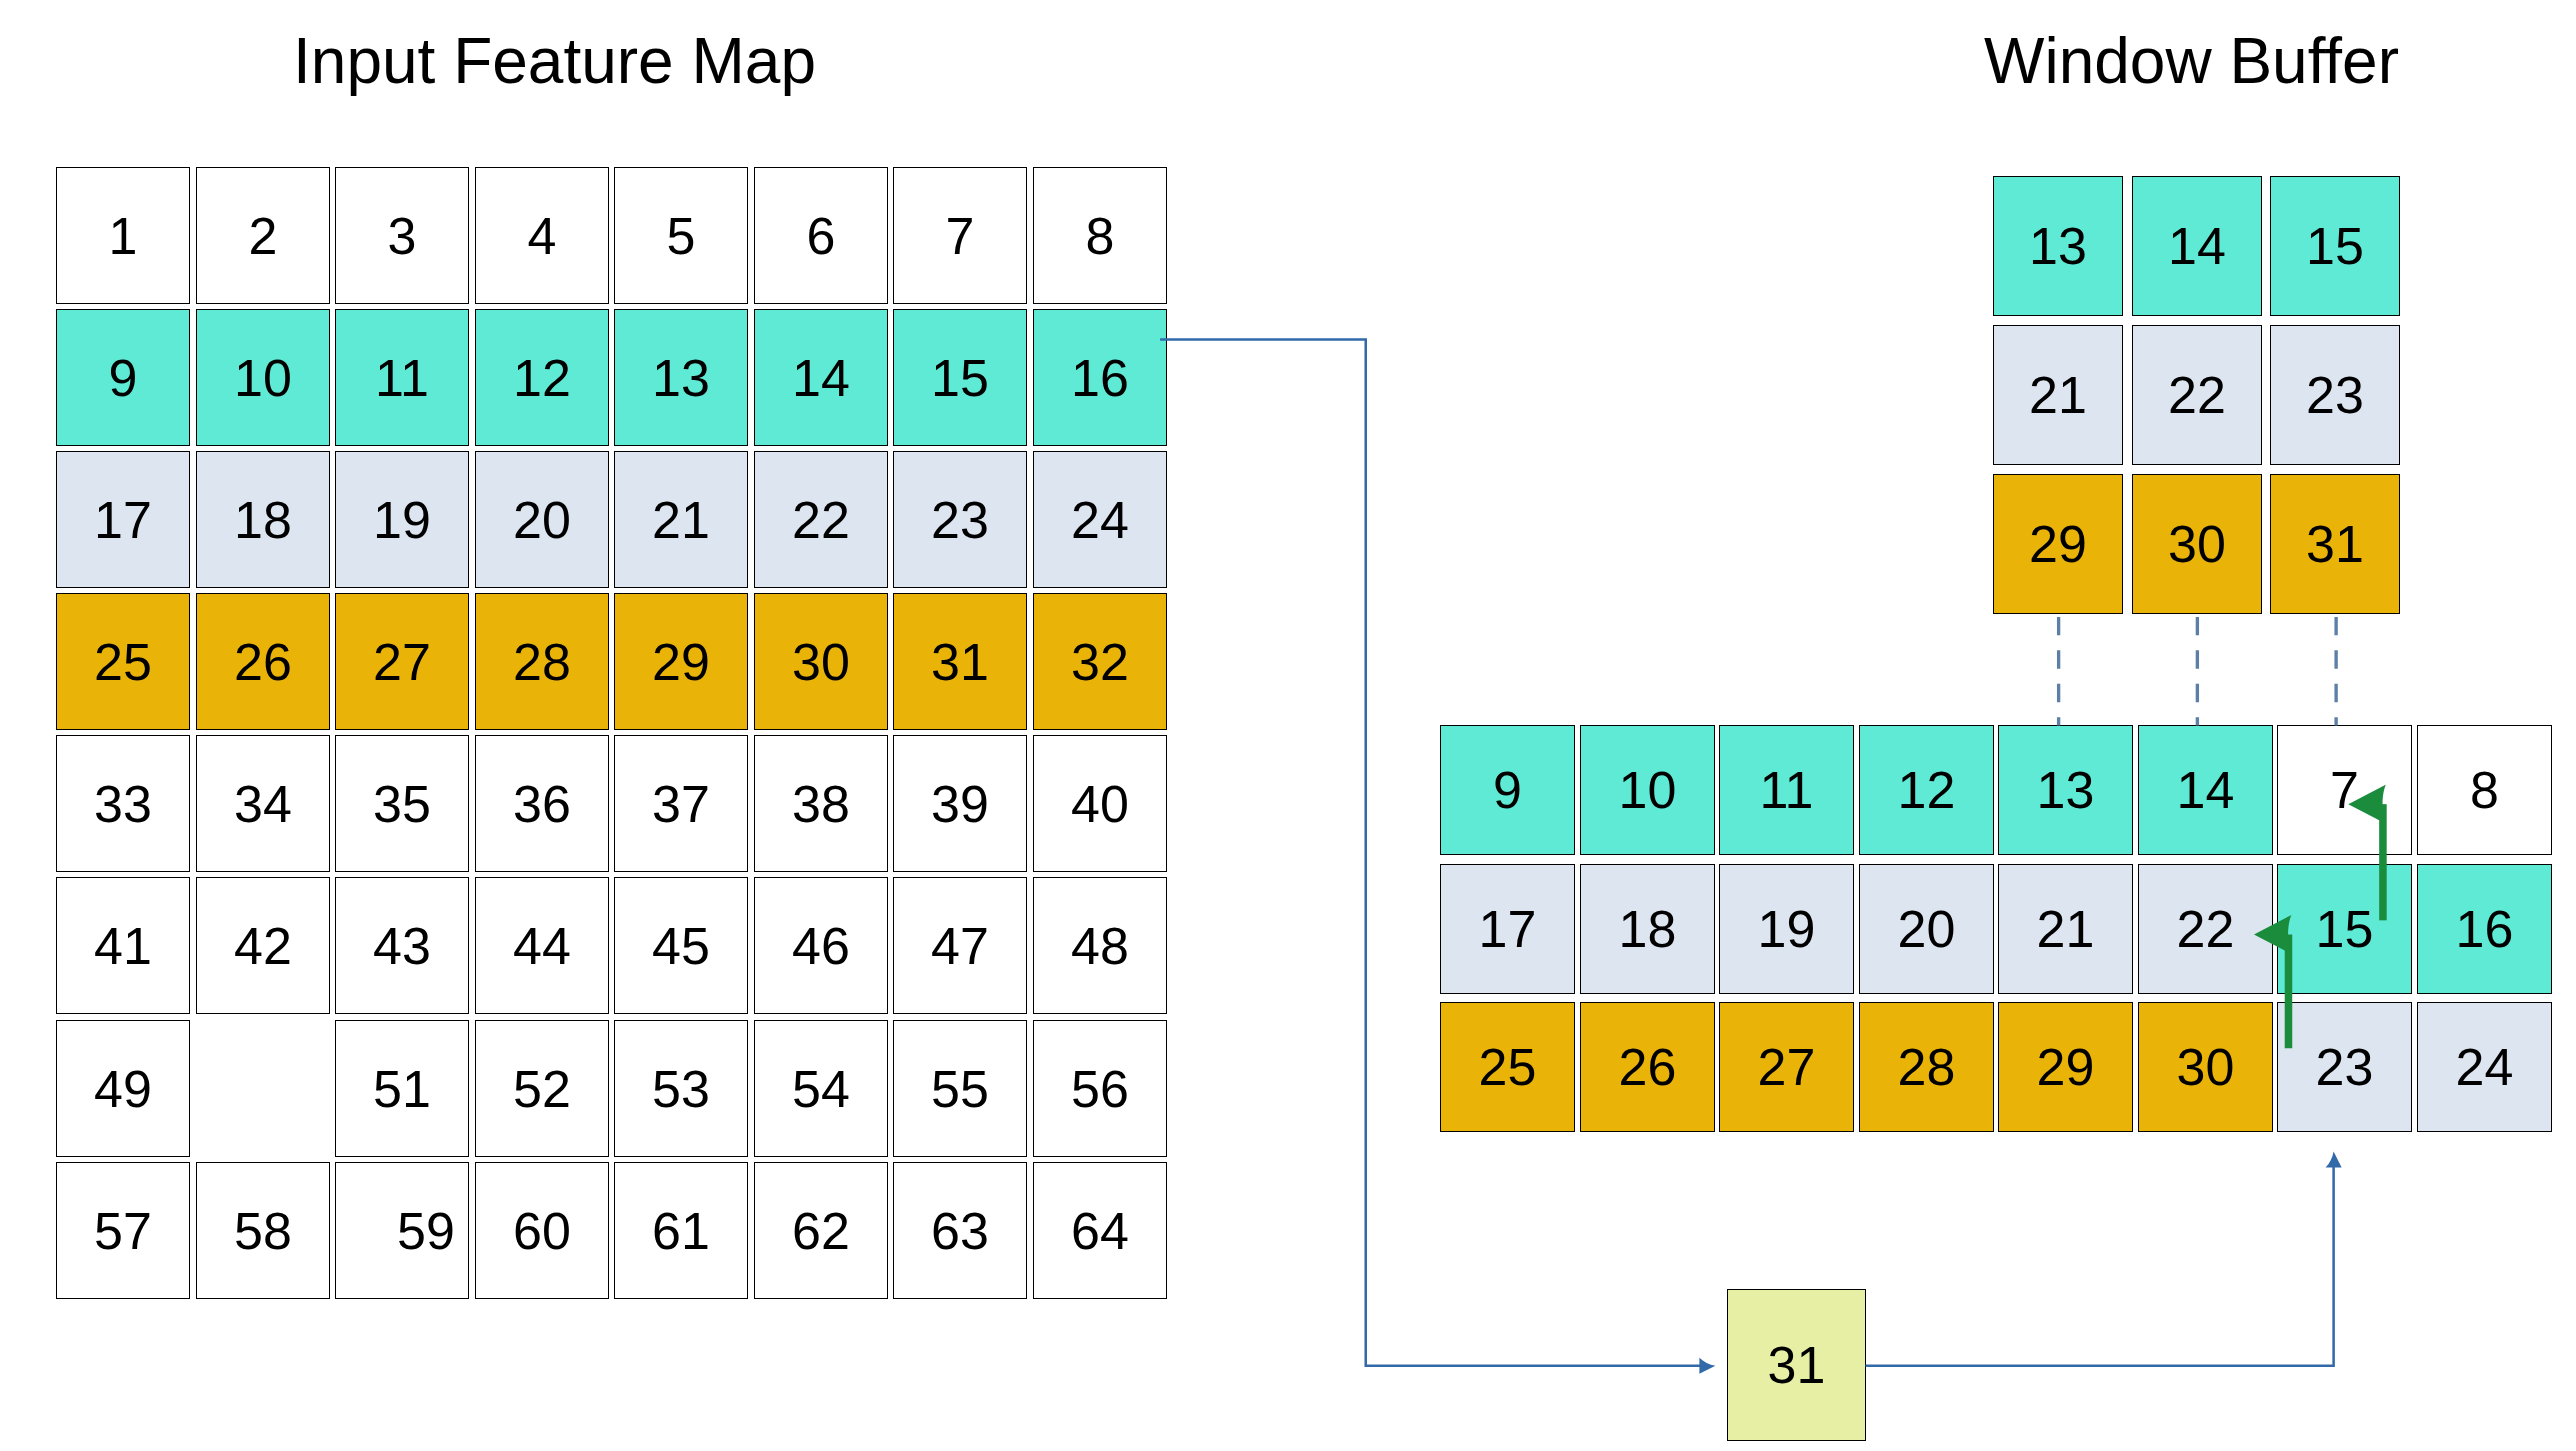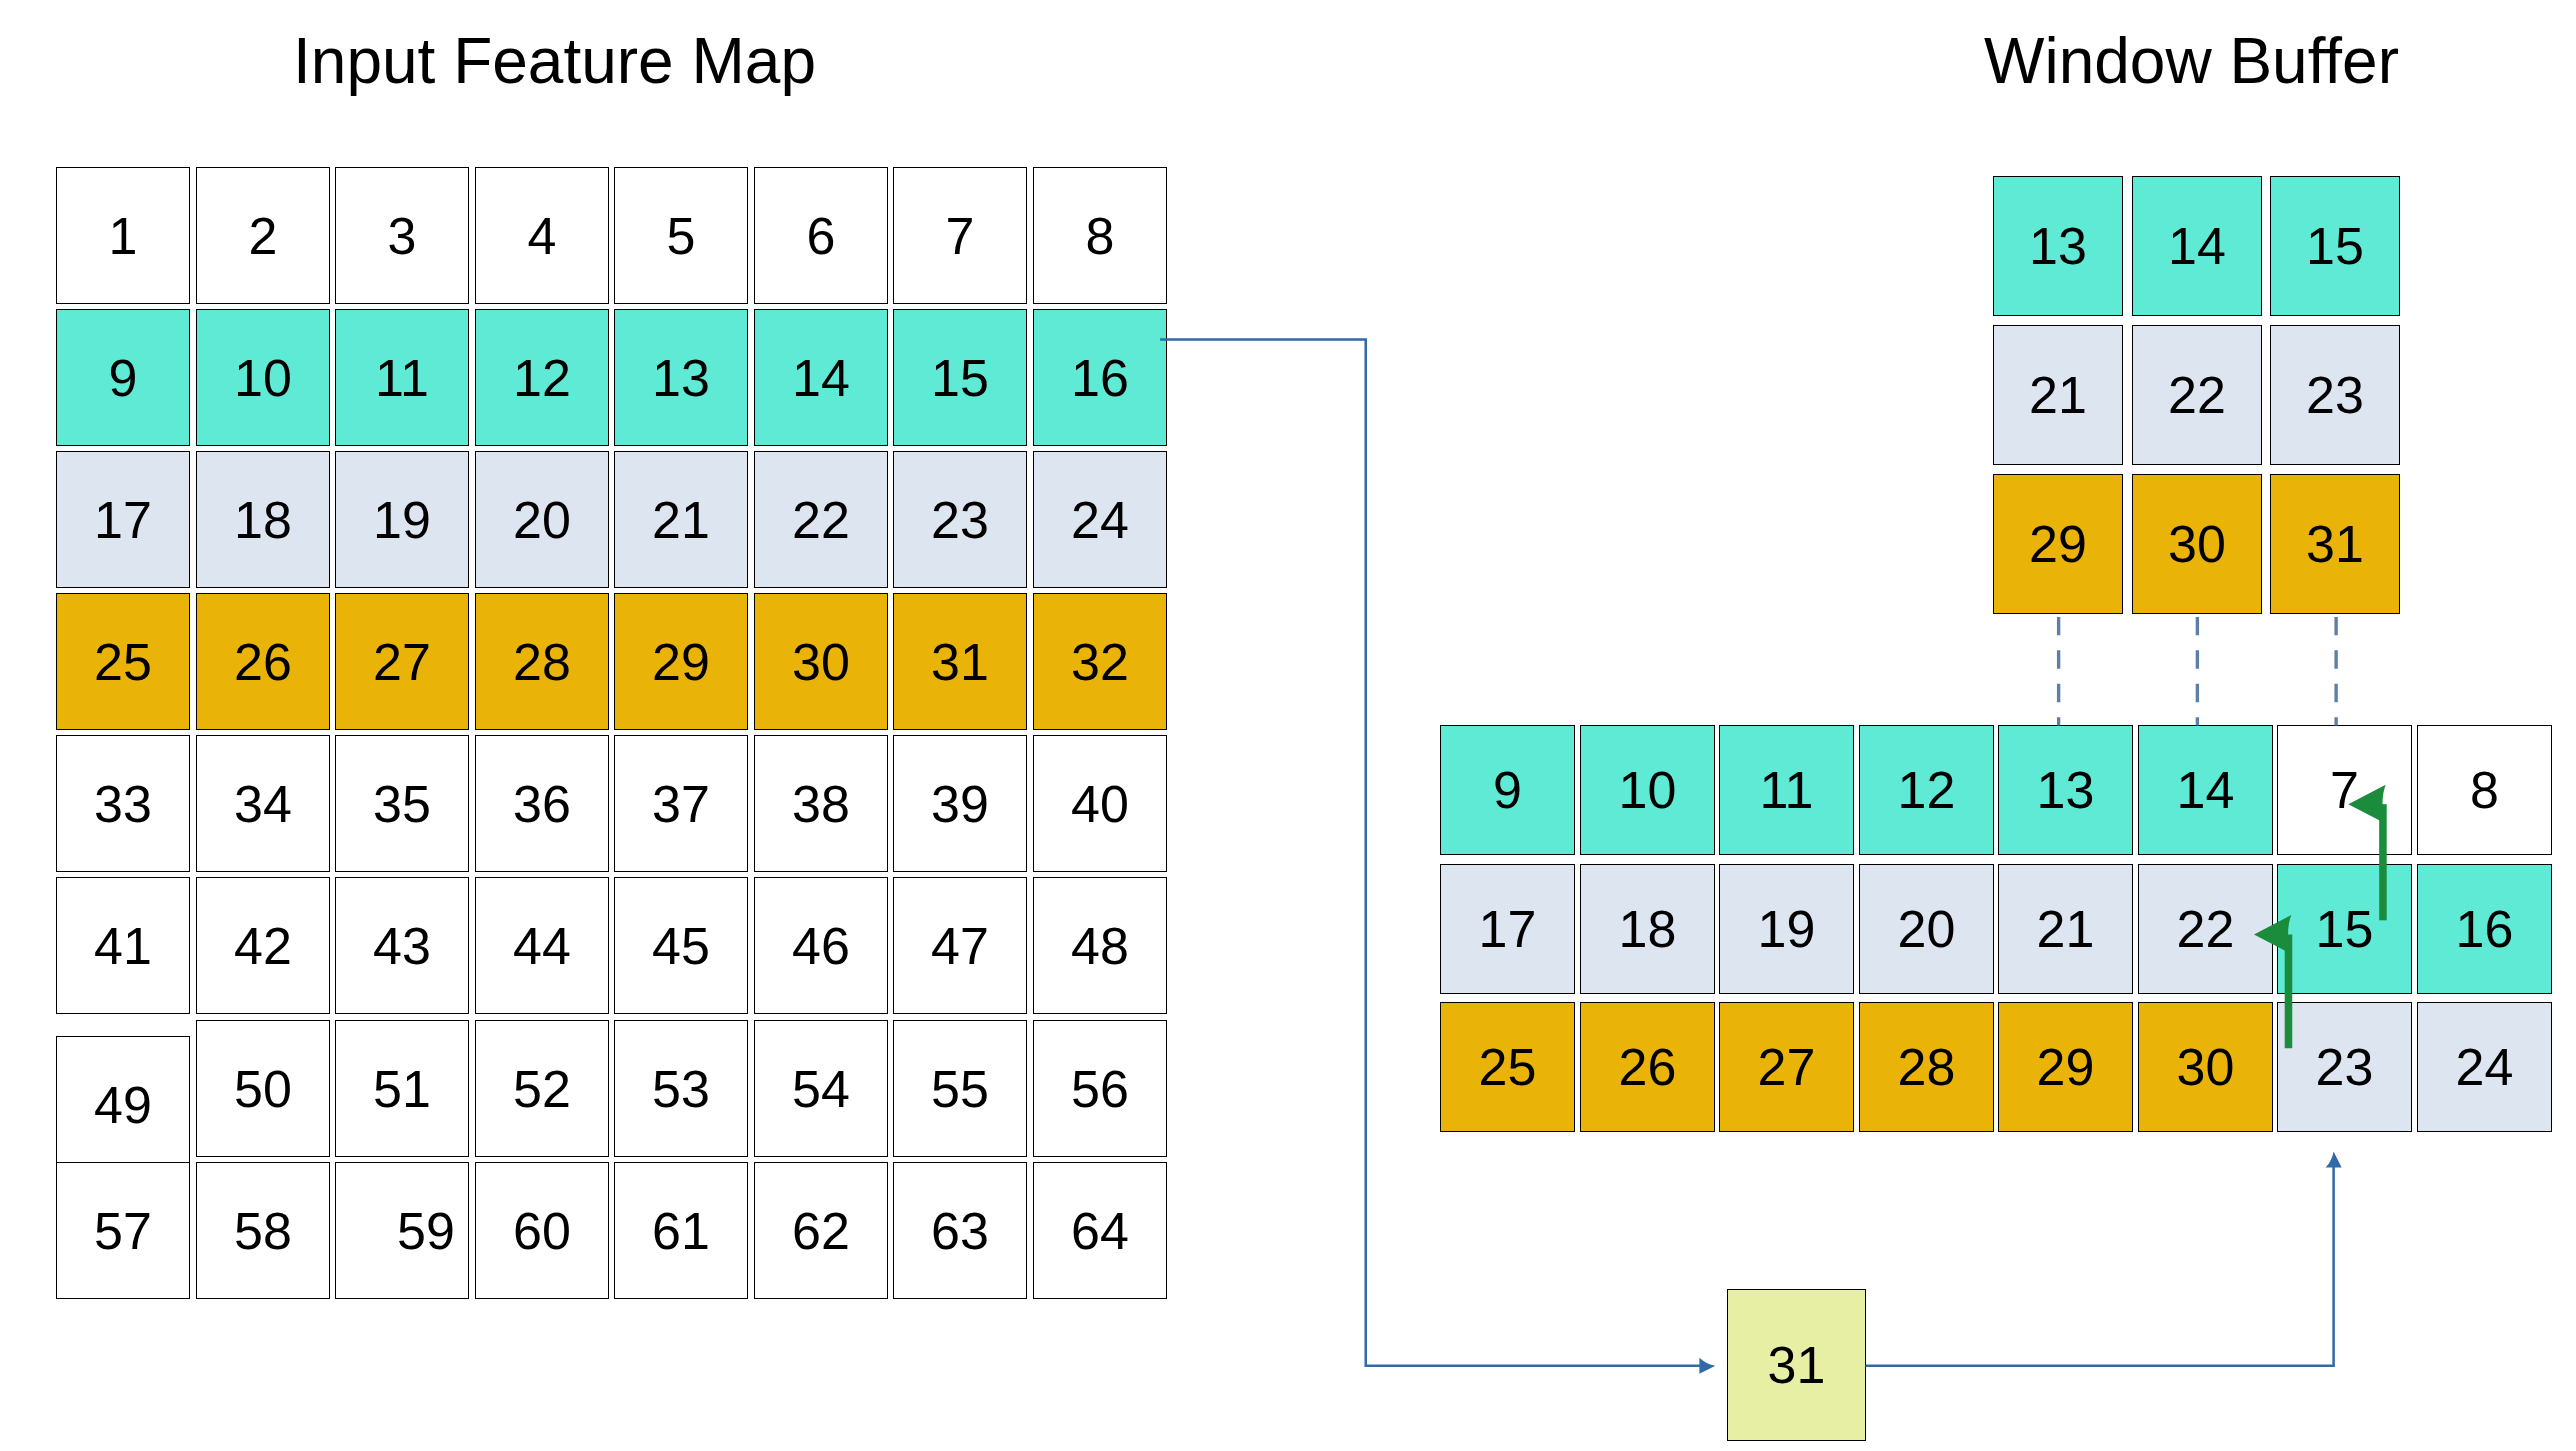--- a/index.html
+++ b/index.html
@@ -115,22 +115,21 @@
       <div class="cell white" style="left: 837px; top: 568px;">39</div>
       <div class="cell white" style="left: 977px; top: 568px;">40</div>
       <div class="cell white" style="left: 0px; top: 710px;">41</div>
       <div class="cell white" style="left: 140px; top: 710px;">42</div>
       <div class="cell white" style="left: 279px; top: 710px;">43</div>
       <div class="cell white" style="left: 419px; top: 710px;">44</div>
       <div class="cell white" style="left: 558px; top: 710px;">45</div>
       <div class="cell white" style="left: 698px; top: 710px;">46</div>
       <div class="cell white" style="left: 837px; top: 710px;">47</div>
       <div class="cell white" style="left: 977px; top: 710px;">48</div>
-      <div class="cell white" style="left: 0px; top: 853px; margin-top: 16px;">49</div>
-      <div class="cell white" style="left: 140px; top: 853px;">50</div>
+      <div class="cell white" style="left: 0px; top: 853px;">49</div>
       <div class="cell white" style="left: 279px; top: 853px;">51</div>
       <div class="cell white" style="left: 419px; top: 853px;">52</div>
       <div class="cell white" style="left: 558px; top: 853px;">53</div>
       <div class="cell white" style="left: 698px; top: 853px;">54</div>
       <div class="cell white" style="left: 837px; top: 853px;">55</div>
       <div class="cell white" style="left: 977px; top: 853px;">56</div>
       <div class="cell white" style="left: 0px; top: 995px; text-align: right;">57</div>
       <div class="cell white" style="left: 140px; top: 995px;">58</div>
       <div class="cell white" style="left: 279px; top: 995px; padding-left: 48px;">59</div>
       <div class="cell white" style="left: 419px; top: 995px;">60</div>

